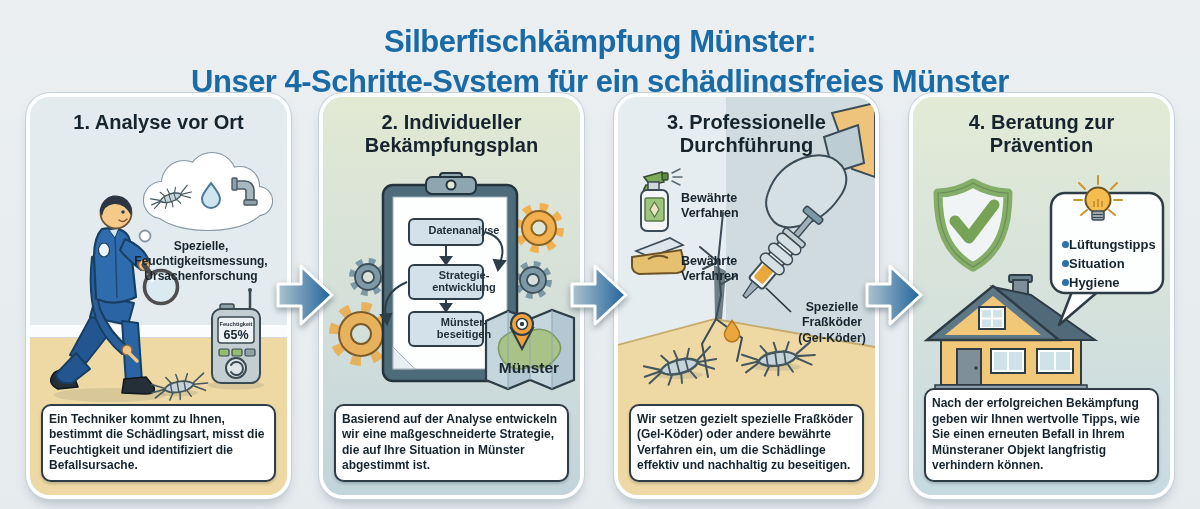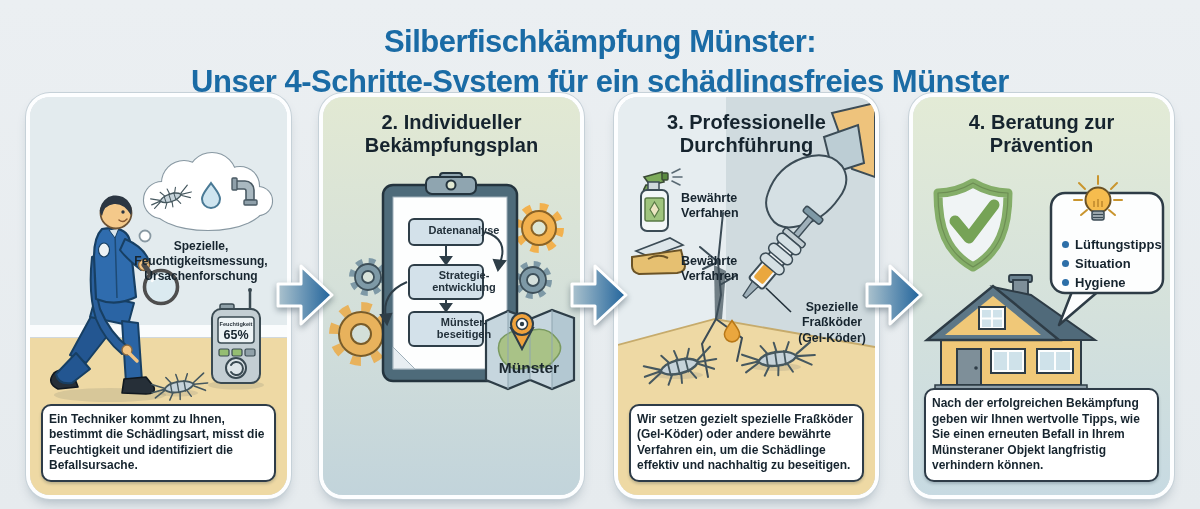--- a/index.html
+++ b/index.html
@@ -20,21 +20,21 @@
   .lbl{position:absolute;font-weight:bold;color:#16242e;white-space:pre-line;z-index:2;}
   .thought-note{left:92px;width:158px;top:142px;font-size:12px;text-align:center;line-height:1.25;}
   .fb{position:absolute;left:86px;width:74px;text-align:center;font-weight:bold;font-size:11px;
     line-height:1.1;white-space:pre-line;color:#22303a;z-index:2;padding-left:18px;}
   .fb1{top:127px}.fb2{top:172px}.fb3{top:219px}
   .map-label{left:164px;top:262px;width:84px;text-align:center;font-size:15.5px;color:#1b2830;}
   .m1{left:63px;top:94px;font-size:12.5px;line-height:1.2;}
   .m2{left:63px;top:157px;font-size:12.5px;line-height:1.2;}
   .bait-lbl{left:175px;top:203px;width:78px;text-align:center;font-size:12.3px;line-height:1.25;}
   .tips{position:absolute;left:149px;top:138px;z-index:3;}
-  .tip{display:flex;align-items:center;gap:6px;height:19px;font-size:13px;font-weight:bold;color:#16242e;}
+  .tip{display:flex;align-items:center;height:19px;font-size:13px;font-weight:bold;color:#16242e;}
   .tip .dot{width:7px;height:7px;border-radius:50%;background:#2d6fa8;flex:0 0 auto;}
   .flow-arrow{position:absolute;top:257px;width:58px;height:76px;z-index:5;
     filter:drop-shadow(0 3px 3px rgba(50,70,85,.45));}
   #a1{left:276px}#a2{left:570px}#a3{left:865px}
 </style>
 </head>
 <body>
 
 <div id="canvas">
 
@@ -127,20 +127,21 @@
         <rect x="202" y="252" width="10" height="7" rx="1.5" fill="#95bd72" stroke="#3a4a52" stroke-width="1.2"></rect>
         <rect x="215" y="252" width="10" height="7" rx="1.5" fill="#8fa0a8" stroke="#3a4a52" stroke-width="1.2"></rect>
         <circle cx="206" cy="271" r="10" fill="#dde5e8" stroke="#3a4a52" stroke-width="2"></circle>
         <path d="M201,268 A6.5,6.5 0 1 1 201,275" fill="none" stroke="#3a4a52" stroke-width="2" stroke-linecap="round"></path>
       </g>
       <g>
         <ellipse cx="148" cy="296" rx="20" ry="3.5" fill="rgba(60,75,88,0.12)"></ellipse>
         <use href="#sf1" transform="translate(148,290) rotate(-10) scale(1.15)"></use>
       </g>
     </svg>
+    <div class="ptitle">1. Analyse vor Ort</div>
     <div class="lbl thought-note">Spezielle,
 Feuchtigkeitsmessung,
 Ursachenforschung</div>
     <div class="caption">Ein Techniker kommt zu Ihnen, bestimmt die Schädlingsart, misst die Feuchtigkeit und identifiziert die Befallsursache.</div>
   </section>
 
   <section class="panel" id="p2">
     <svg class="illus" viewBox="0 0 257 398">
       <defs>
         <linearGradient id="g2" x1="0" y1="0" x2="0" y2="1">
@@ -210,20 +211,21 @@
       </g>
     </svg>
     <div class="ptitle">2. Individueller
 Bekämpfungsplan</div>
     <div class="fb fb1">Datenanalyse</div>
     <div class="fb fb2">Strategie-
 entwicklung</div>
     <div class="fb fb3">Münster-
 beseitigen</div>
     <div class="lbl map-label">Münster</div>
+    <div class="caption">Basierend auf der Analyse entwickeln wir eine maßgeschneiderte Strategie, die auf Ihre Situation in Münster abgestimmt ist.</div>
   </section>
 
   <section class="panel" id="p3">
     <svg class="illus" viewBox="0 0 257 398">
       <defs>
         <g id="sf3" stroke="#46585f" fill="#c6d3da" stroke-width="1.6" stroke-linecap="round">
           <path d="M-12,0 C-8,-5.5 8,-6.5 14,0 C8,6.5 -8,5.5 -12,0 Z"></path>
           <path d="M-6,-4.2 L-6,4.2 M0,-5 L0,5 M6,-4.6 L6,4.6" fill="none" stroke-width="1.2"></path>
           <path d="M14,-1.5 L24,-8 M14,0 L26,1 M14,1.5 L23,7" fill="none" stroke-width="1.4"></path>
           <path d="M-12,-1 L-22,-6 M-12,0 L-23,1 M-12,1 L-21,6" fill="none" stroke-width="1.4"></path>

